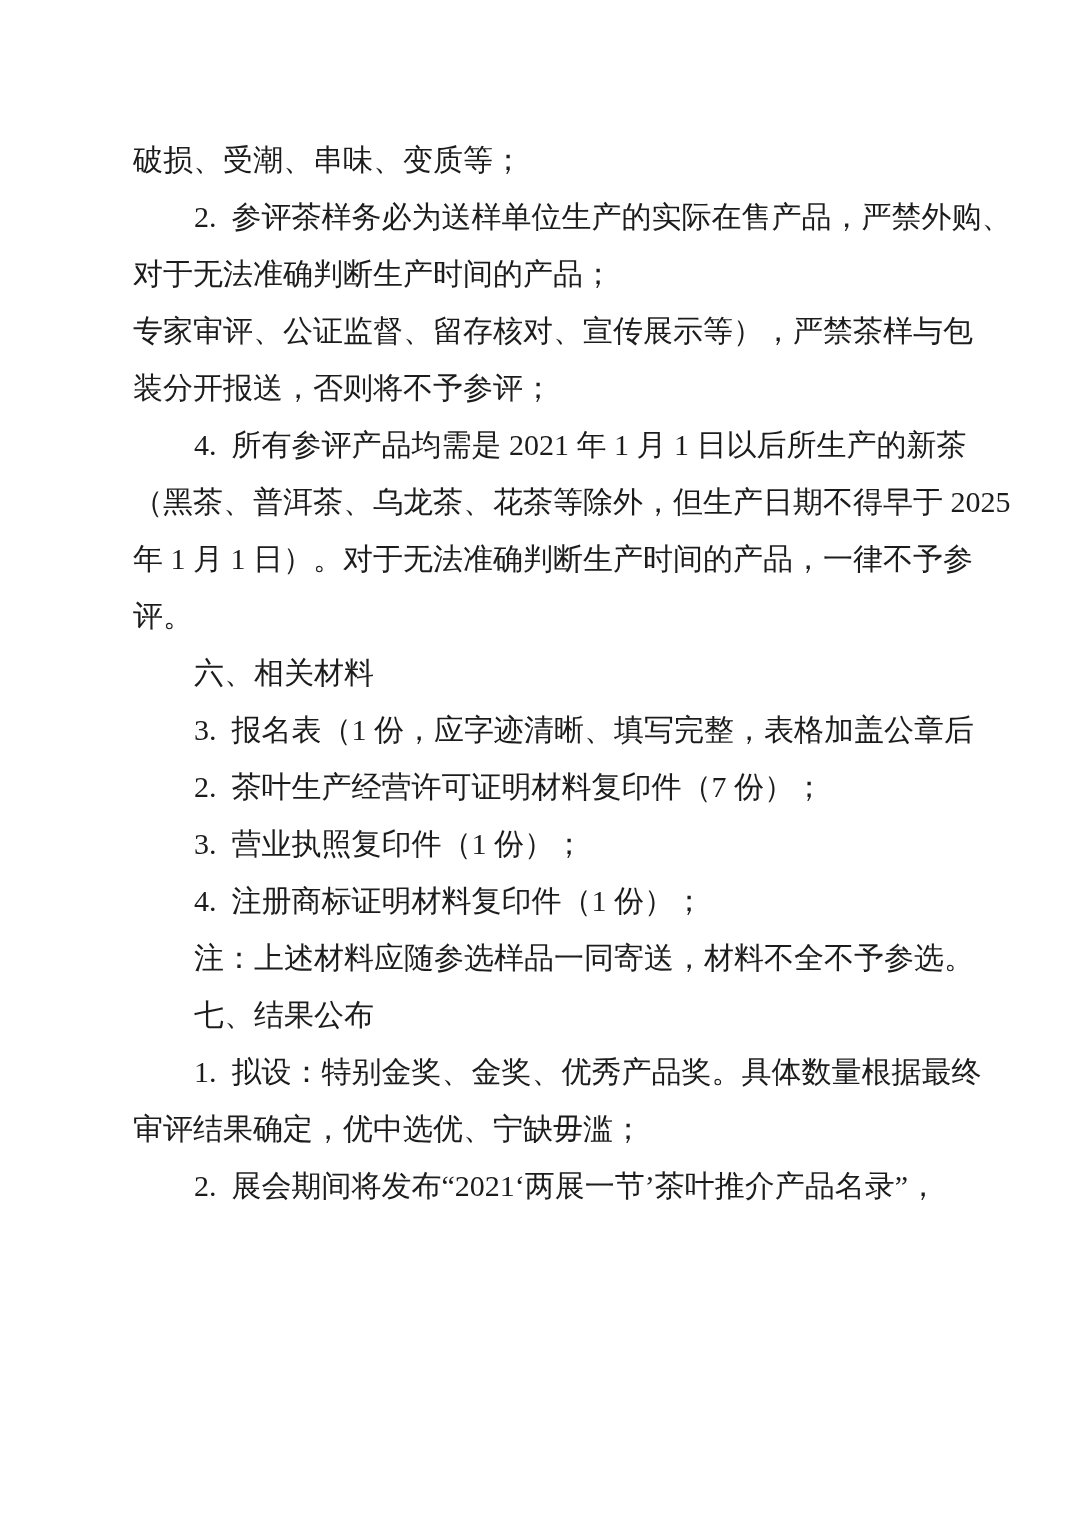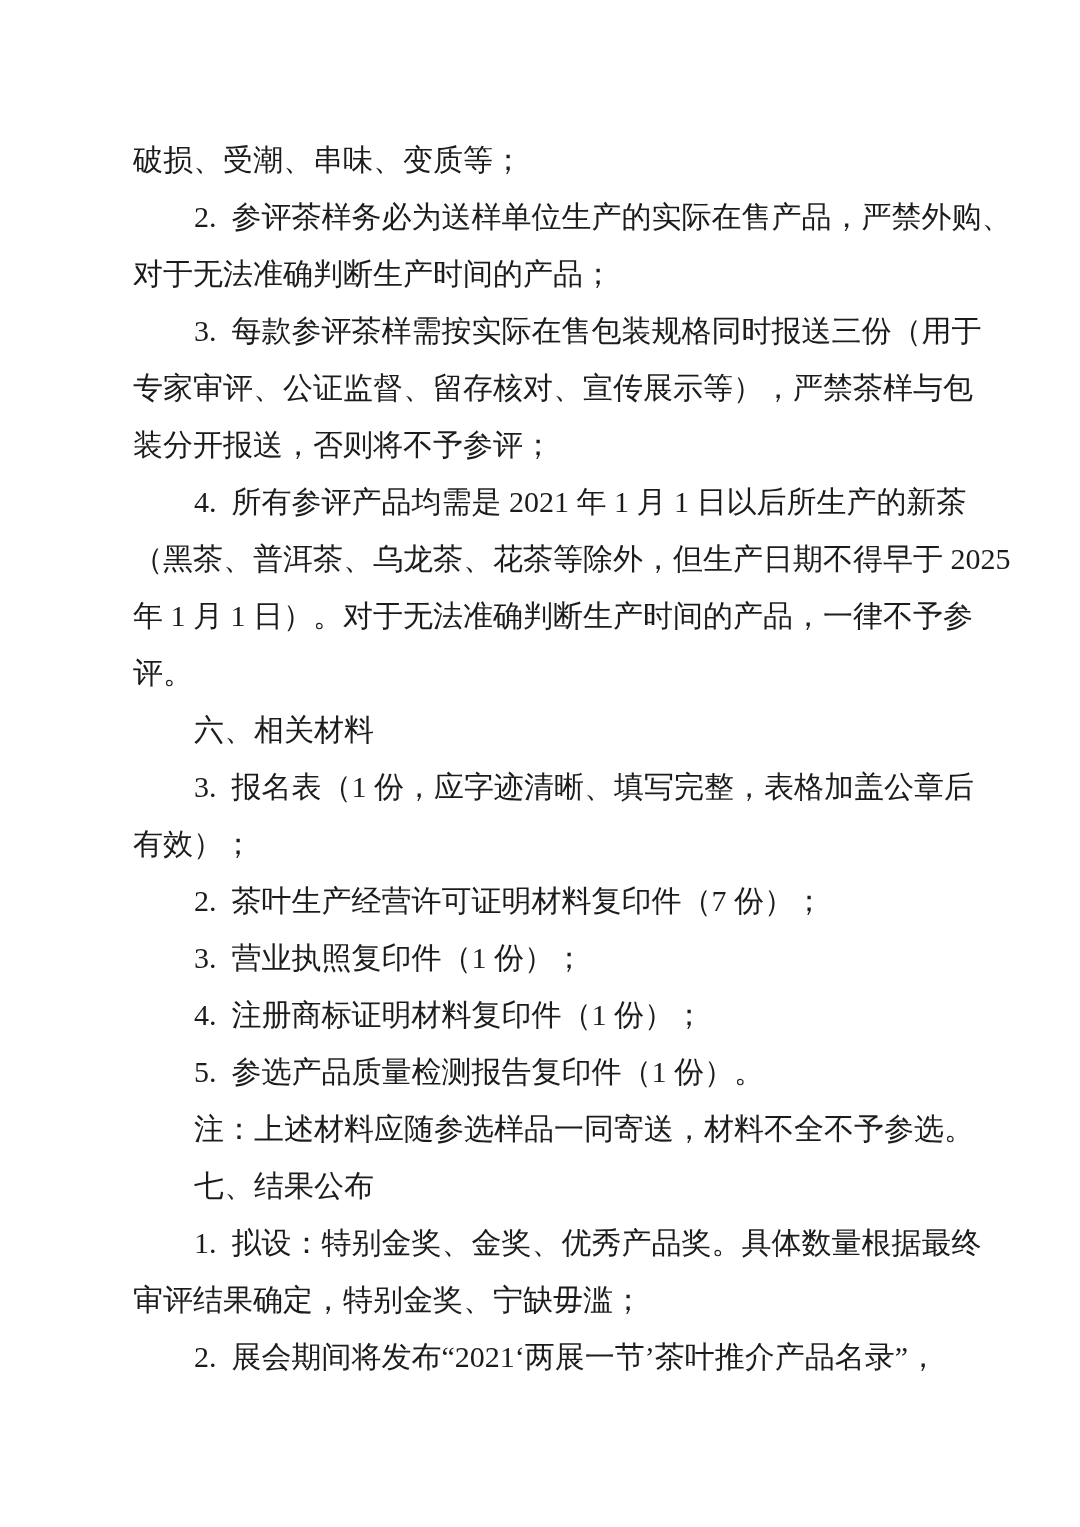--- a/index.html
+++ b/index.html
@@ -36,33 +36,30 @@
   }
 </style>
 </head>
 <body>
 
 <div class="page">
   <div class="doc">
     <div class="ln">破损、受潮、串味、变质等；</div>
     <div class="ln ind">2.  参评茶样务必为送样单位生产的实际在售产品，严禁外购、</div>
     <div class="ln">对于无法准确判断生产时间的产品；</div>
-    <div class="ln ind">3.  每款参评茶样需按实际在售包装规格同时报送三份（用于</div>
     <div class="ln">专家审评、公证监督、留存核对、宣传展示等），严禁茶样与包</div>
     <div class="ln">装分开报送，否则将不予参评；</div>
     <div class="ln ind">4.  所有参评产品均需是 2021 年 1 月 1 日以后所生产的新茶</div>
     <div class="ln">（黑茶、普洱茶、乌龙茶、花茶等除外，但生产日期不得早于 2025</div>
     <div class="ln">年 1 月 1 日）。对于无法准确判断生产时间的产品，一律不予参</div>
     <div class="ln">评。</div>
     <div class="ln ind bold">六、相关材料</div>
     <div class="ln ind">3.  报名表（1 份，应字迹清晰、填写完整，表格加盖公章后</div>
-    <div class="ln">有效）；</div>
     <div class="ln ind">2.  茶叶生产经营许可证明材料复印件（7 份）；</div>
     <div class="ln ind">3.  营业执照复印件（1 份）；</div>
     <div class="ln ind">4.  注册商标证明材料复印件（1 份）；</div>
-    <div class="ln ind">5.  参选产品质量检测报告复印件（1 份）。</div>
     <div class="ln ind bold">注：上述材料应随参选样品一同寄送，材料不全不予参选。</div>
     <div class="ln ind bold">七、结果公布</div>
     <div class="ln ind">1.  拟设：特别金奖、金奖、优秀产品奖。具体数量根据最终</div>
-    <div class="ln">审评结果确定，特别金奖、宁缺毋滥；</div>
+    <div class="ln">审评结果确定，优中选优、宁缺毋滥；</div>
     <div class="ln ind">2.  展会期间将发布“2021‘两展一节’茶叶推介产品名录”，</div>
   </div>
 </div>
 
 </body></html>

